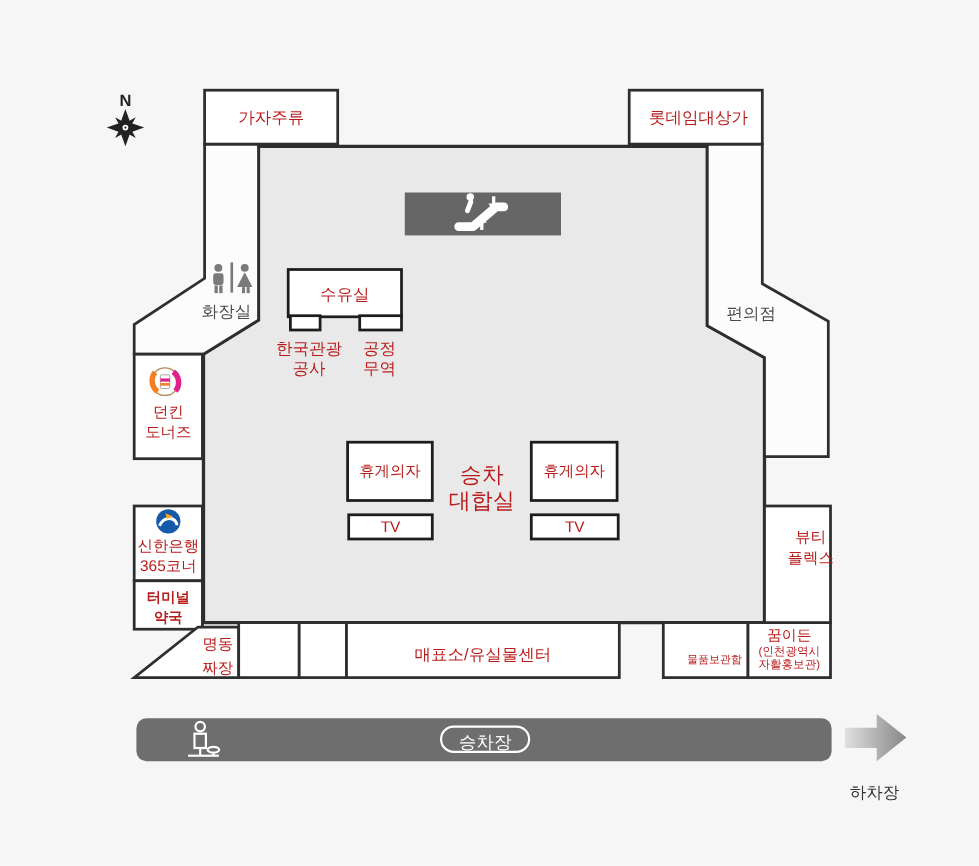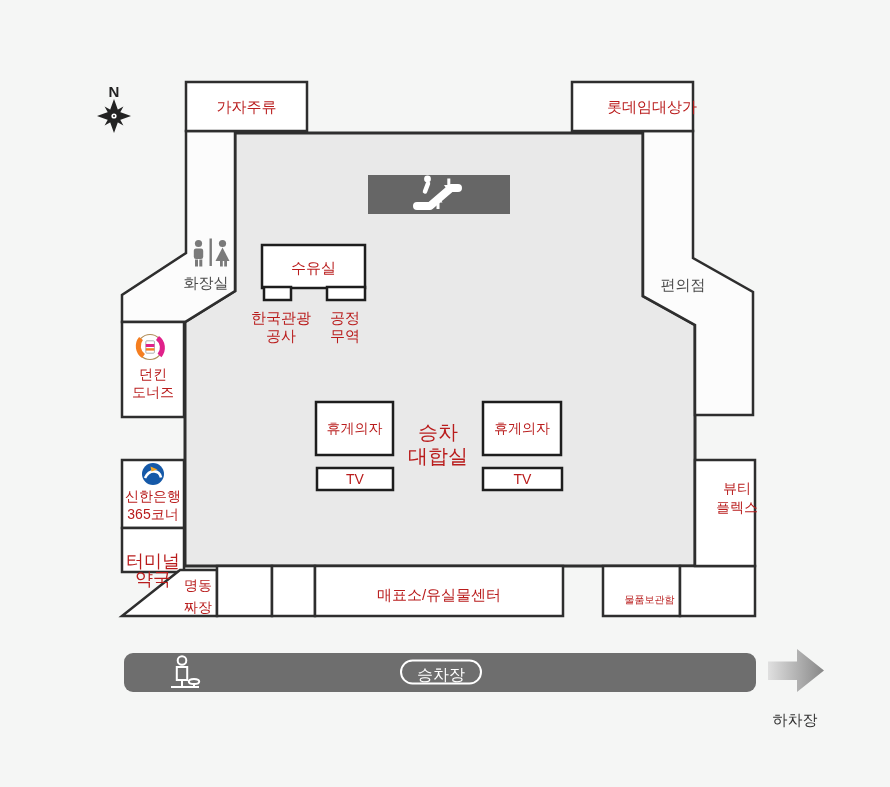--- a/index.html
+++ b/index.html
@@ -118,21 +118,21 @@
       <circle cx="153" cy="474" r="11" fill="#1559a8"></circle>
       <path d="M145,478 C149.5,468.5 159.5,470 161,477.5" fill="none" stroke="#ffffff" stroke-width="2.6"></path>
       <polygon points="150.5,466.5 157.5,469.5 151.5,471.5" fill="#f5a623"></polygon>
     </g>
   </svg>
 
   <div class="lbl" style="left:104px;top:83px;width:20px;font-size:15px;font-weight:bold;color:#222;">N</div>
 
   <div class="lbl" style="left:186px;top:98px;width:121px;font-size:15px;">가자주류</div>
 
-  <div class="lbl" style="left:572px;top:98px;width:126px;font-size:15px;margin-left:17px;">롯데임대상가</div>
+  <div class="lbl" style="left:572px;top:98px;width:126px;font-size:15px;">롯데임대상가</div>
 
   <div class="lbl muted" style="left:170px;top:274px;width:72px;font-size:15px;">화장실</div>
 
   <div class="lbl" style="left:262px;top:259px;width:103px;font-size:15px;">수유실</div>
 
   <div class="lbl" style="left:244px;top:309px;width:74px;font-size:15px;line-height:18px;">
     <span>한국관광</span>
     <span>공사</span>
   </div>
 
@@ -159,37 +159,44 @@
   <div class="lbl" style="left:122px;top:365px;width:62px;font-size:14px;line-height:18px;">
     <span>던킨</span>
     <span>도너즈</span>
   </div>
 
   <div class="lbl" style="left:119px;top:487px;width:68px;font-size:14px;line-height:18px;">
     <span>신한은행</span>
     <span>365코너</span>
   </div>
 
-  <div class="lbl" style="left:122px;top:552px;width:62px;font-size:18px;line-height:18px;">
+  <div class="lbl" style="left:122px;top:534px;width:62px;font-size:13px;line-height:18px;font-weight:bold;">
     <span>터미널</span>
     <span>약국</span>
   </div>
 
   <div class="lbl" style="left:170px;top:574px;width:56px;font-size:14px;line-height:22px;">
     <span>명동</span>
     <span>짜장</span>
   </div>
 
   <div class="lbl" style="left:695px;top:479px;width:84px;font-size:14px;line-height:19px;">
     <span>뷰티</span>
     <span>플렉스</span>
   </div>
 
   <div class="lbl" style="left:315px;top:586px;width:248px;font-size:15px;">매표소/유실물센터</div>
 
   <div class="lbl" style="left:603px;top:593px;width:93px;font-size:10px;">물품보관함</div>
 
+  <div class="lbl" style="left:681px;top:570px;width:73px;font-size:13.5px;line-height:16px;">
+    <span>꿈이든</span>
+    <span class="kkum-sub">
+        <span>(인천광역시</span>
+        <span>자활홍보관)</span>
+      </span>
+  </div>
 
   <div class="lbl white" style="left:401px;top:665px;width:80px;font-size:16px;">승차장</div>
 
   <div class="lbl" style="left:766px;top:697px;width:58px;font-size:15px;color:#333;margin-top:14px;">하차장</div>
 
 </div>
 
 </body></html>

